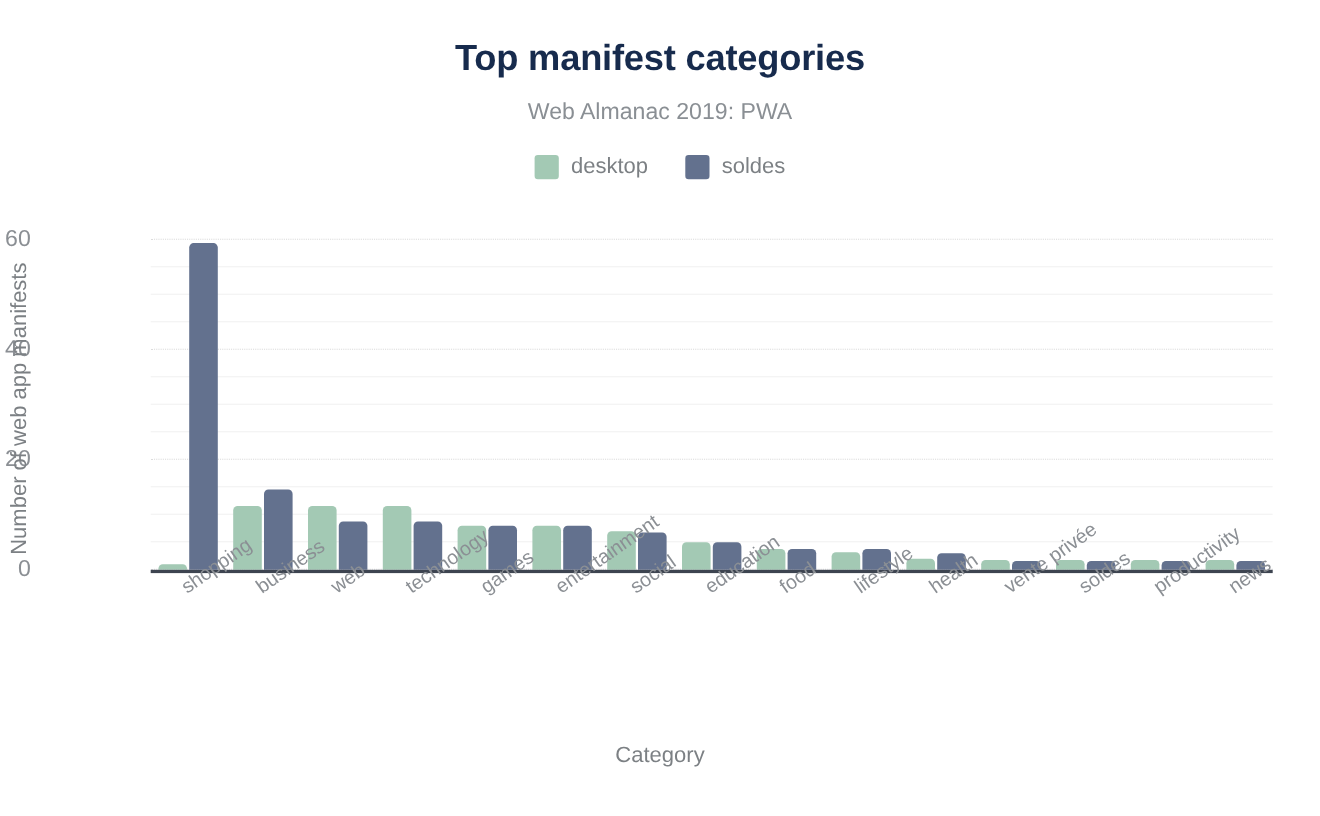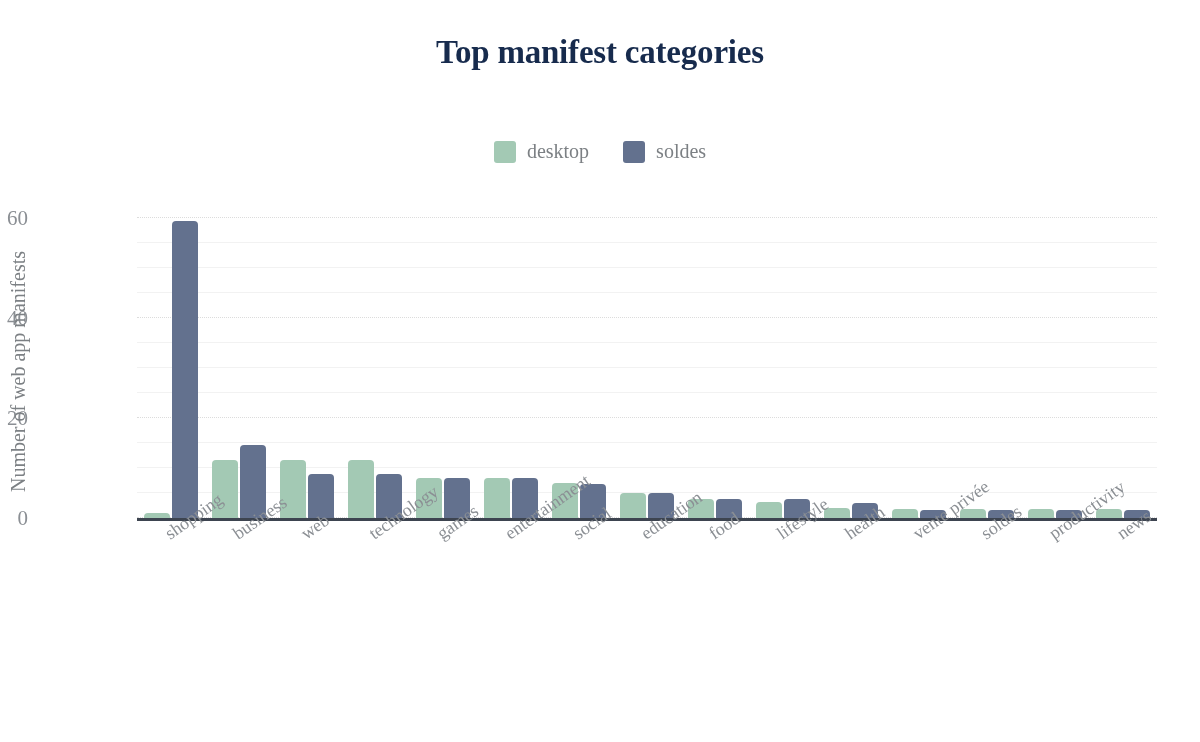--- a/index.html
+++ b/index.html
@@ -8,21 +8,20 @@
     height: 742px;
     background: #ffffff;
     font-family: "Liberation Sans", sans-serif;
     overflow: hidden;
   }
   #chart-root {
     position: relative;
     width: 1200px;
     height: 742px;
     background: #ffffff;
-    font-family: Liberation Serif, serif;
   }
 
   
   .chart-title {
     position: absolute;
     top: 34px; left: 0; width: 1200px;
     text-align: center;
     font-size: 33px;
     font-weight: bold;
     color: #172b4d;
@@ -150,20 +149,21 @@
     font-size: 20px;
     color: #7c8084;
   }
 </style>
 </head>
 <body>
 
 <div id="chart-root">
 
   <div class="chart-title">Top manifest categories</div>
+  <div class="chart-subtitle">Web Almanac 2019: PWA</div>
 
   <div class="legend">
     <div class="legend-item">
       <span class="legend-swatch" style="background:#a3c9b4"></span>
       <span class="legend-label">desktop</span>
     </div>
     <div class="legend-item">
       <span class="legend-swatch" style="background:#63718e"></span>
       <span class="legend-label">soldes</span>
     </div>
@@ -268,14 +268,15 @@
       <div class="xtick" style="left: 569px;">social</div>
       <div class="xtick" style="left: 637px;">education</div>
       <div class="xtick" style="left: 705px;">food</div>
       <div class="xtick" style="left: 773px;">lifestyle</div>
       <div class="xtick" style="left: 841px;">health</div>
       <div class="xtick" style="left: 909px;">vente privée</div>
       <div class="xtick" style="left: 977px;">soldes</div>
       <div class="xtick" style="left: 1045px;">productivity</div>
       <div class="xtick" style="left: 1113px;">news</div>
     </div>
+  <div class="xlabel-axis">Category</div>
 
 </div>
 
 </body></html>

